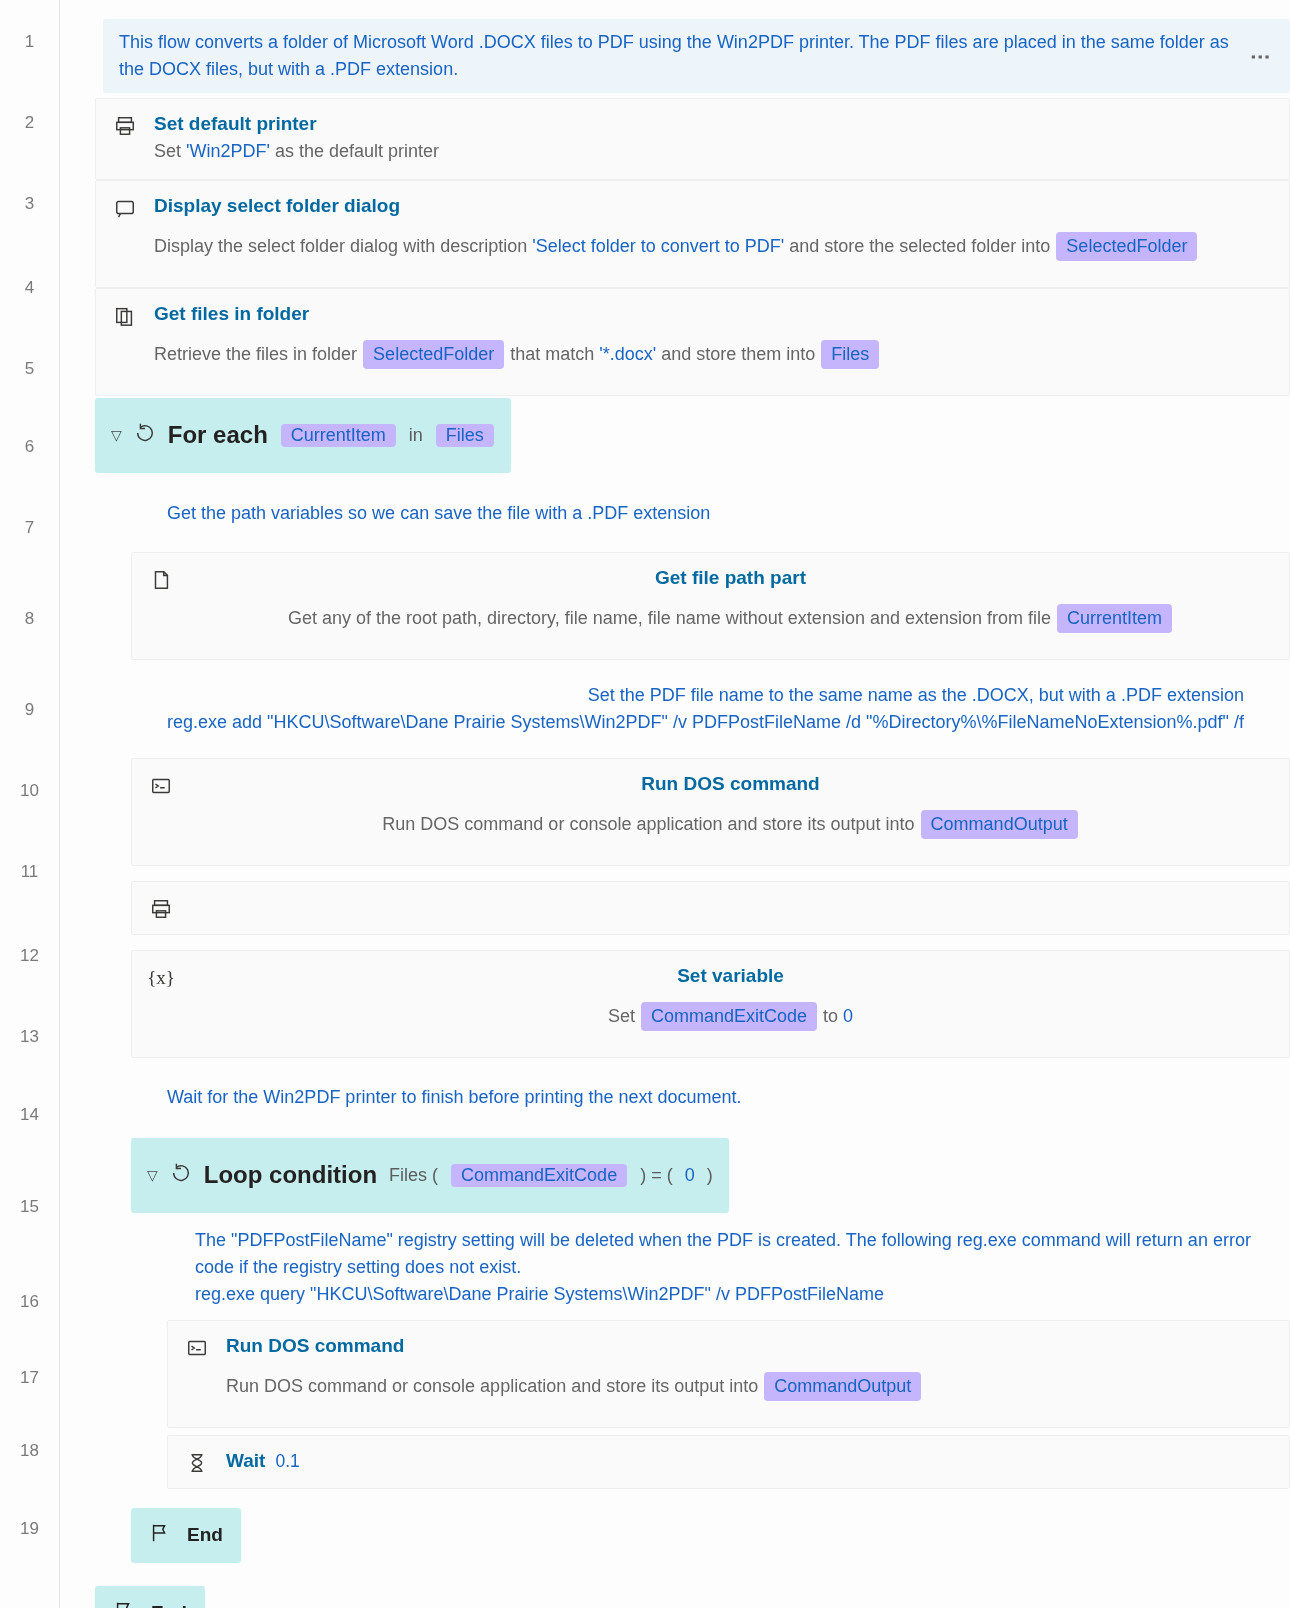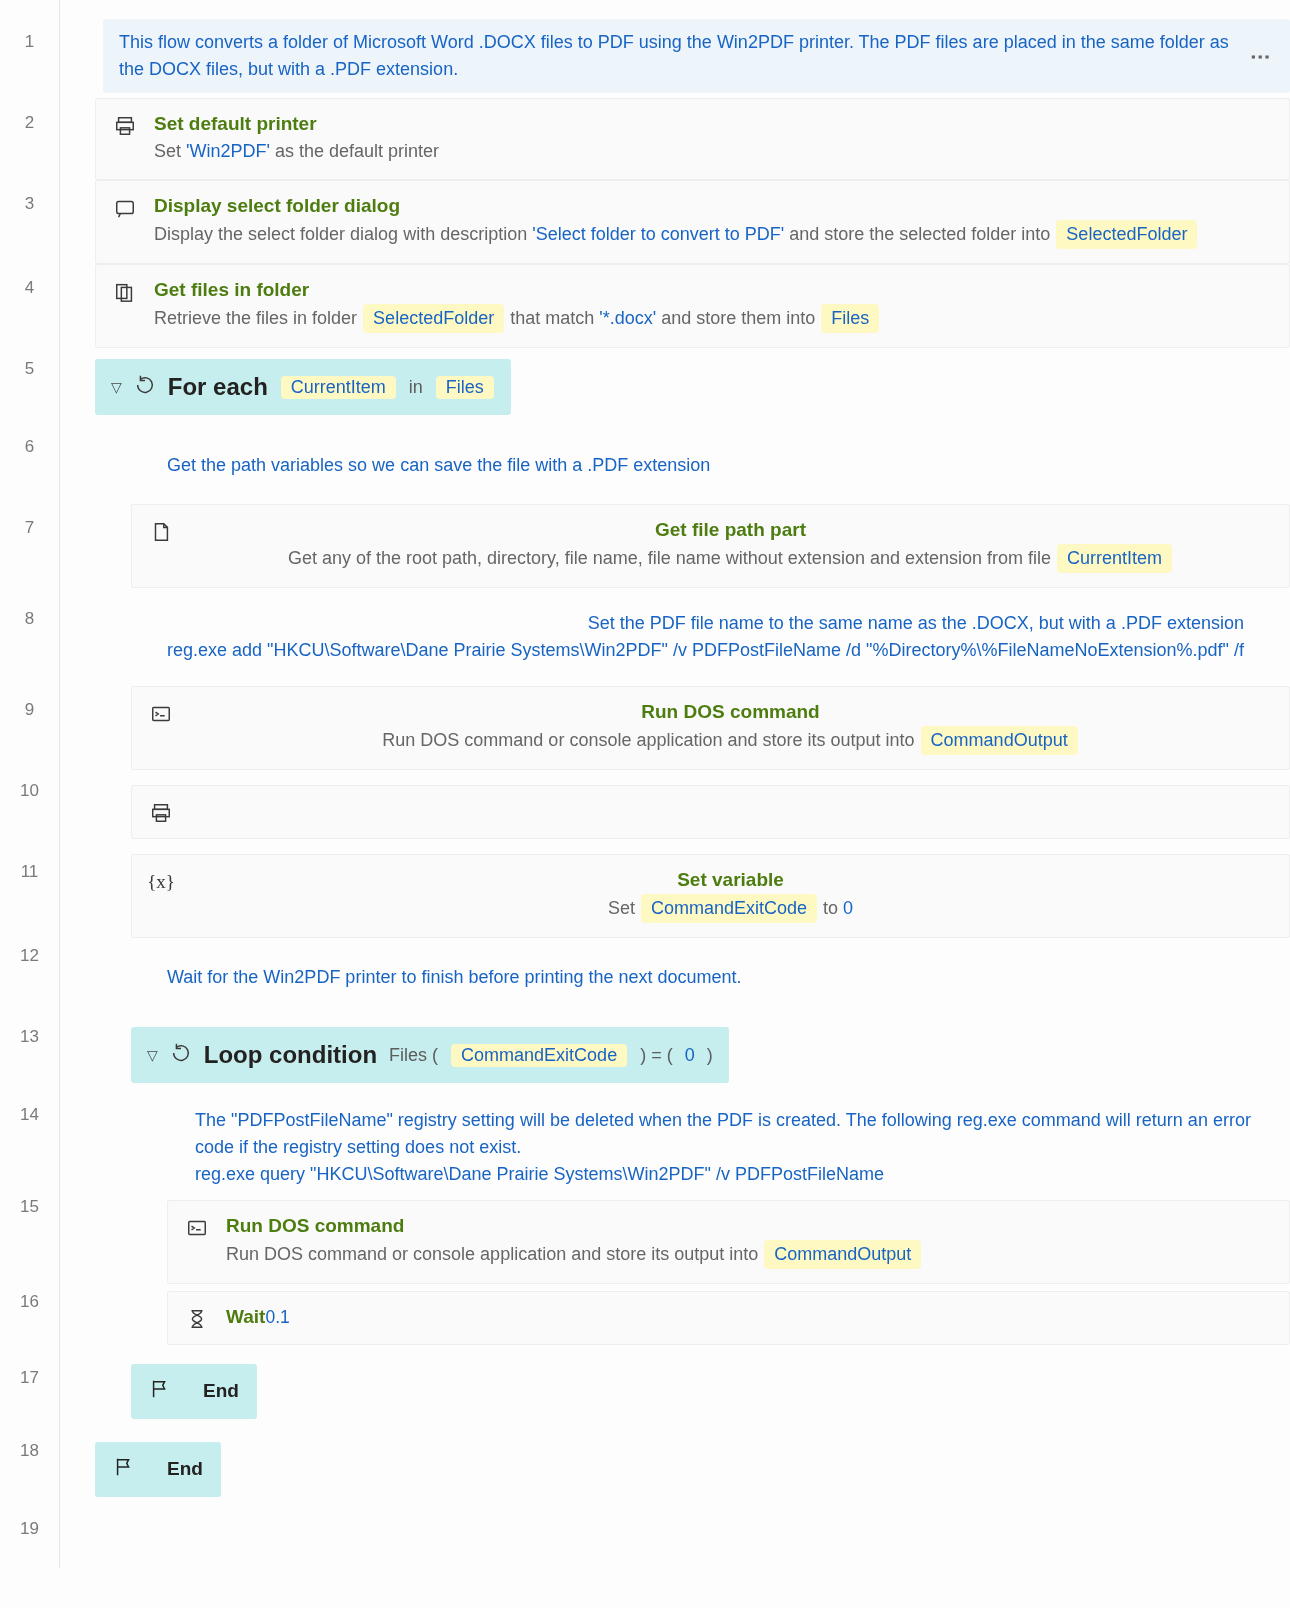--- a/index.html
+++ b/index.html
@@ -81,37 +81,37 @@
     display: flex;
     align-items: center;
     justify-content: center;
     color: #3b3a39;
     flex-shrink: 0;
     margin-top: 2px;
   }
   .action-body { flex: 1; }
   .action-title {
     font-weight: 600;
-    color: #4d7c0f;
+    color: #0369a1;
     font-size: 19px;
     margin-bottom: 3px;
   }
   .action-desc {
     color: #676666;
     font-size: 18px;
     line-height: 1.5;
   }
   .quoted { color: #1864c4; }
   .chip {
-    background: #fef9c3;
+    background: #c4b5fd;
     color: #1864c4;
     padding: 1px 10px;
     border-radius: 4px;
     display: inline-block;
-    margin: 0 1px;
+    margin: 12px 1px;
   }
   .loop-header {
     background: #c6eeee;
     padding: 14px 16px;
     display: inline-flex;
     align-items: center;
     gap: 12px;
     border-radius: 3px;
     font-size: 18px;
   }
@@ -127,21 +127,21 @@
     font-weight: 600;
     color: #232221;
     font-size: 24px;
   }
   .loop-rest { color: #5d5d5d; }
   .end-block {
     background: #c6eeee;
     padding: 14px 18px;
     display: inline-flex;
     align-items: center;
-    gap: 32px;
+    gap: 16px;
     border-radius: 3px;
     font-weight: 600;
     font-size: 19px;
     color: #232221;
   }
   .indent-1 { margin-left: 36px; text-align: center; }
   .indent-15 { margin-left: 72px; text-align: right; }
   .indent-2 { margin-left: 72px; }
   .indent-25 { margin-left: 100px; }
   svg { width: 22px; height: 22px; stroke: currentColor; fill: none; stroke-width: 1.6; }
@@ -366,21 +366,21 @@
     </div>
   </div>
 
   <div class="row indent-2" style="min-height:68px">
     <div class="action-card" style="padding:14px 18px">
       <span class="icon">
         <svg viewBox="0 0 24 24">
             <path d="M6 3h12M6 21h12M7 3c0 5 10 5 10 9s-10 4-10 9M17 3c0 5-10 5-10 9s10 4 10 9"></path>
           </svg>
       </span>
-      <div class="action-body" style="display:flex;align-items:center;">
+      <div class="action-body" style="display:flex;align-items:center;gap:10px">
         <span class="action-title" style="margin:0">Wait</span>
         <span class="quoted">0.1</span>
       </div>
     </div>
   </div>
 
   <div class="row indent-1" style="min-height:78px">
     <div class="end-block">
       <span>
         <svg viewBox="0 0 24 24">

